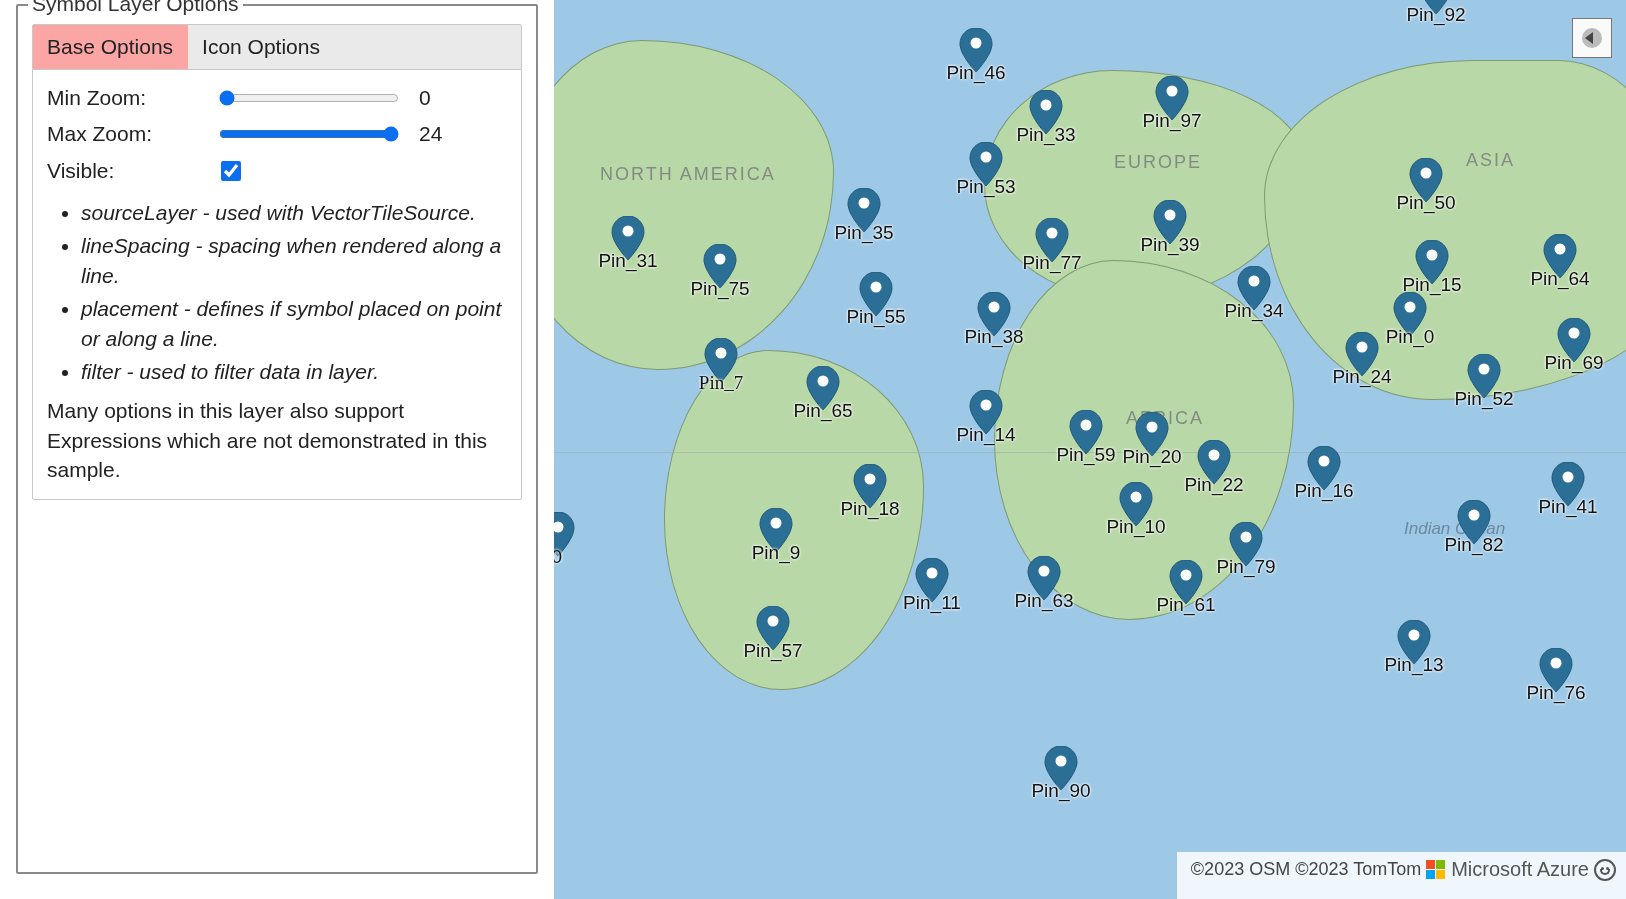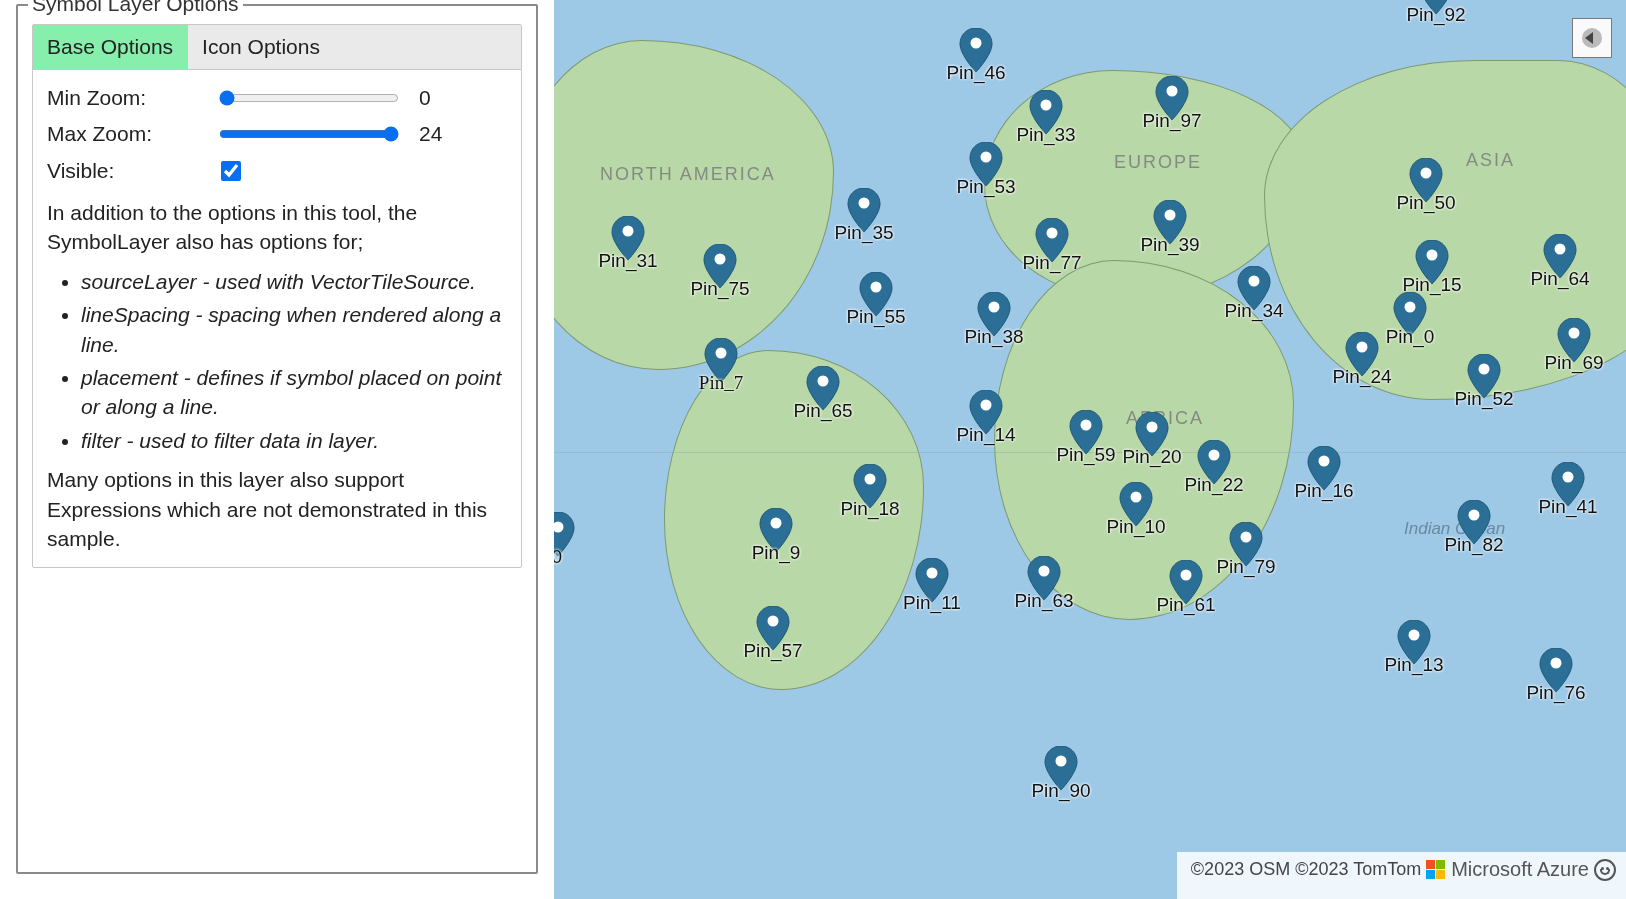--- a/index.html
+++ b/index.html
@@ -38,21 +38,21 @@
     display: flex; flex-wrap: wrap;
     background: #eaeaea;
     border-bottom: 1px solid #c8c8c8;
   }
   .tab {
     padding: 10px 14px;
     font-size: 21px; color: #222;
     cursor: pointer;
     border-right: 1px solid transparent;
   }
-  .tab.active { background: #86efac; }
+  .tab.active { background: #fca5a5; }
   .tabrow2 { width: 100%; }
   .tabbody { padding: 16px 14px 14px 14px; font-size: 21px; color:#222; }
 
   .opt-row { display: flex; align-items: center; margin-bottom: 12px; }
   .opt-label { width: 170px; }
   .opt-slider { width: 180px; accent-color: #0a6ef0; }
   .opt-val { margin-left: 18px; width: 30px; }
   .opt-check { width: 20px; height: 20px; accent-color: #0a6ef0; }
 
   .add-text { margin-top: 14px; line-height: 1.4; }
@@ -155,21 +155,20 @@
           <div class="opt-label">Max Zoom:</div>
           <input type="range" class="opt-slider" min="0" max="24" value="24" style="">
           <div class="opt-val">24</div>
         </div>
         <div class="opt-row">
           <div class="opt-label">Visible:</div>
           <input type="checkbox" class="opt-check" checked="" style="">
         </div>
 
         <div class="add-text">
-          <div>In addition to the options in this tool, the SymbolLayer also has options for;</div>
           <ul>
             <li>sourceLayer - used with VectorTileSource.</li>
             <li>lineSpacing - spacing when rendered along a line.</li>
             <li>placement - defines if symbol placed on point or along a line.</li>
             <li>filter - used to filter data in layer.</li>
           </ul>
           <div>Many options in this layer also support Expressions which are not demonstrated in this sample.</div>
         </div>
       </div>
     </div>

